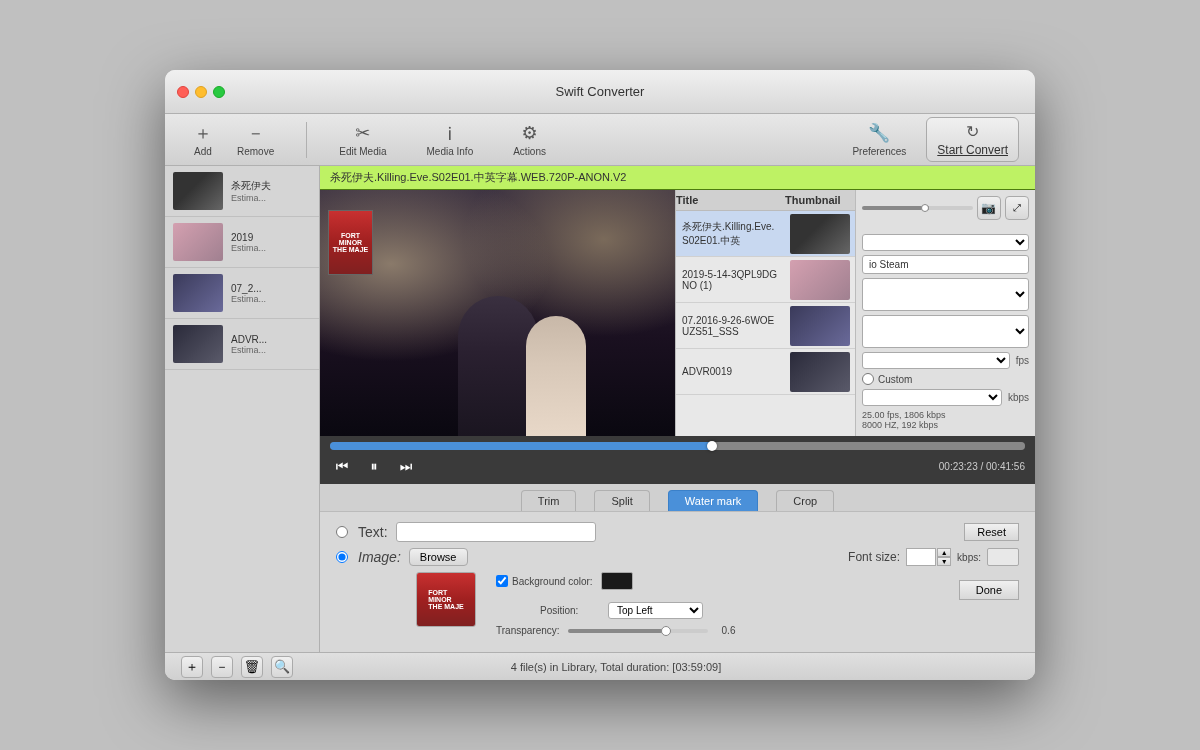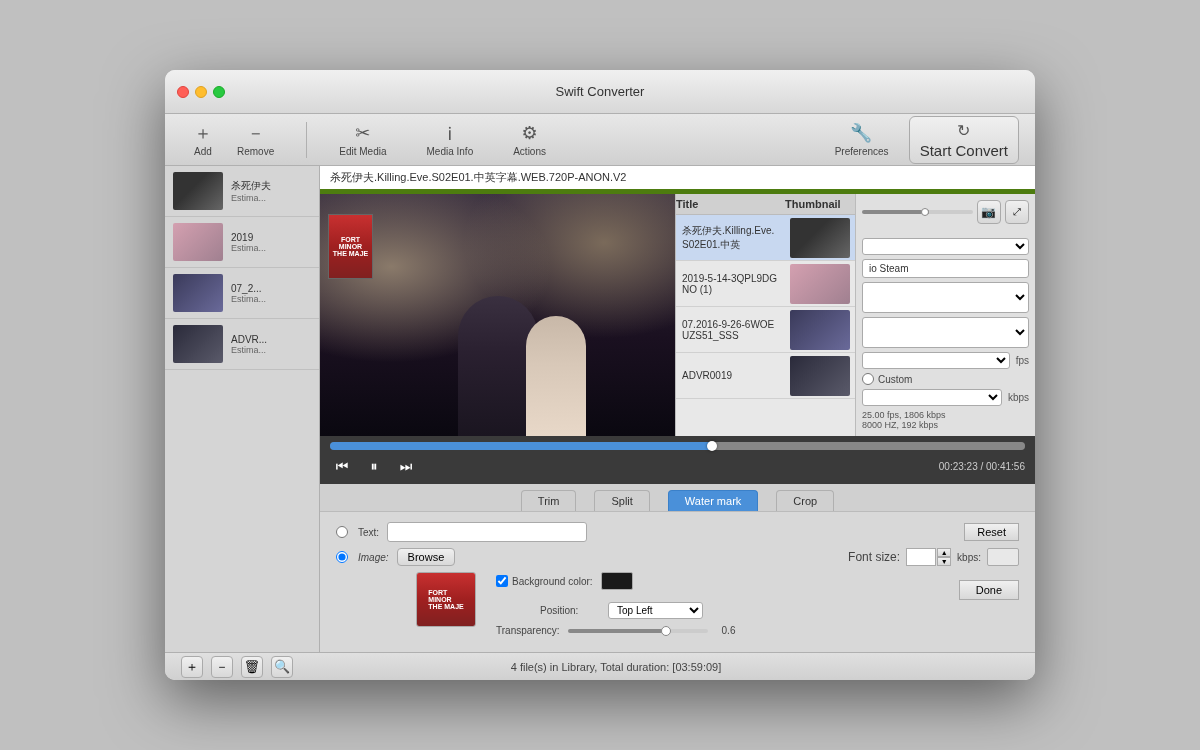--- a/index.html
+++ b/index.html
@@ -178,25 +178,25 @@
     .center-panel {
       flex: 1;
       display: flex;
       flex-direction: column;
       overflow: hidden;
       position: relative;
     }
 
     
     .selected-file-header {
-      background: #ffffff;
+      background: #bef264;
       padding: 4px 10px;
       font-size: 11px;
       color: #333;
-      border-bottom: 5px solid #4d7c0f;
+      border-bottom: 1px solid #4d7c0f;
       white-space: nowrap;
       overflow: hidden;
       text-overflow: ellipsis;
       flex-shrink: 0;
     }
 
     
     .video-area-container {
       display: flex;
       flex: 1;
@@ -487,21 +487,21 @@
       flex-shrink: 0;
       border-top: 1px solid #bbb;
     }
     .wm-row {
       display: flex;
       align-items: center;
       gap: 8px;
       margin-bottom: 6px;
     }
     .wm-label {
-      font-size: 10px;
+      font-size: 14px;
       color: #444;
       min-width: 70px;
       text-align: right;
     }
     .wm-radio {
       width: 12px;
       height: 12px;
     }
     .wm-input {
       flex: 1;
@@ -708,21 +708,21 @@
       <div class="toolbar-icon">⚙</div>
       <span class="toolbar-label">Actions</span>
     </div>
     <div class="toolbar-right">
       <div class="toolbar-btn">
         <div class="toolbar-icon">🔧</div>
         <span class="toolbar-label">Preferences</span>
       </div>
       <div class="start-convert-btn">
         <div style="font-size:16px; color:#555;">↻</div>
-        <span style="font-size:15px; color:#333;">Start Convert</span>
+        <span style="font-size:12px; color:#333;text-decoration:underline;">Start Convert</span>
       </div>
     </div>
   </div>
 
   <div class="main-content">
 
     <div class="file-list">
       <div class="file-item">
         <div class="file-thumbnail thumb-1"></div>
         <div class="file-info">

